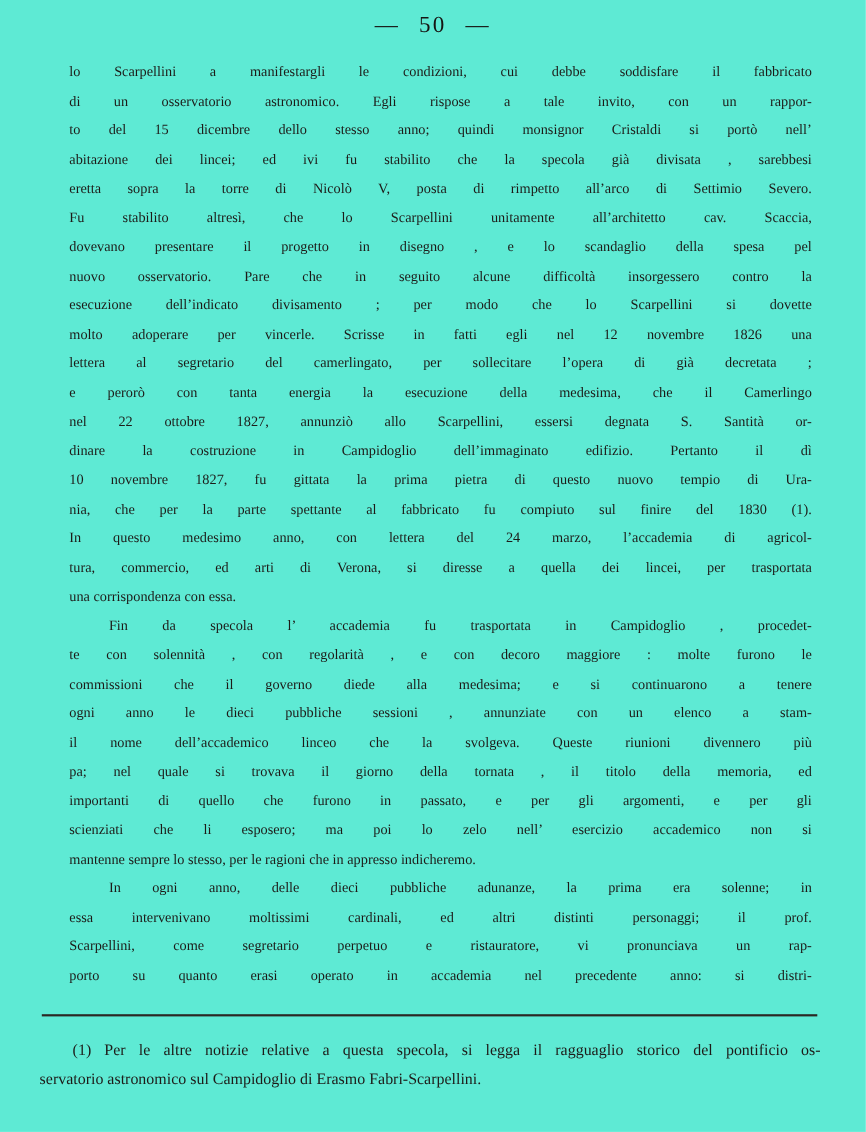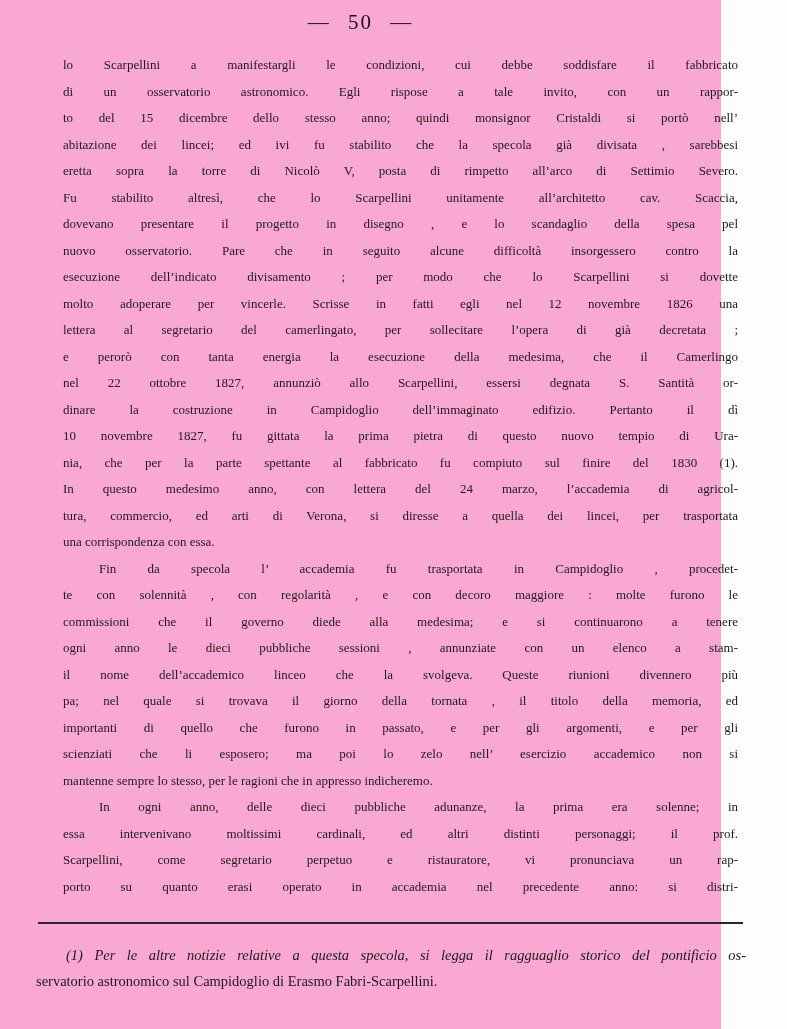--- a/index.html
+++ b/index.html
@@ -9,23 +9,23 @@
   body {
     width: 787px;
     height: 1029px;
     background: #fdfdfc;
     font-family: "Liberation Serif", serif;
     color: #1d1b18;
     overflow: hidden;
   }
   .page {
     position: relative;
-    width: 721px;
+    width: 787px;
     height: 1029px;
-    background: #f9a8d4;
+    background: #5eead4;
   }
   .pagenum {
     position: absolute;
     top: 10px;
     left: 0;
     width: 100%;
     text-align: center;
     font-size: 21px;
     letter-spacing: 2px;
     word-spacing: 10px;
@@ -68,21 +68,20 @@
     left: 36px;
     top: 942px;
     width: 710px;
   }
   .footnote .line {
     font-size: 14.5px;
     line-height: 26px;
   }
   .footnote .line.indent {
     text-indent: 30px;
-    font-style: italic;
   }
 </style>
 </head>
 <body>
 
 <div class="page">
   <div class="pagenum">— 50 —</div>
 
   <div class="body-text" id="bodytext">
       <div class="paragraph">

